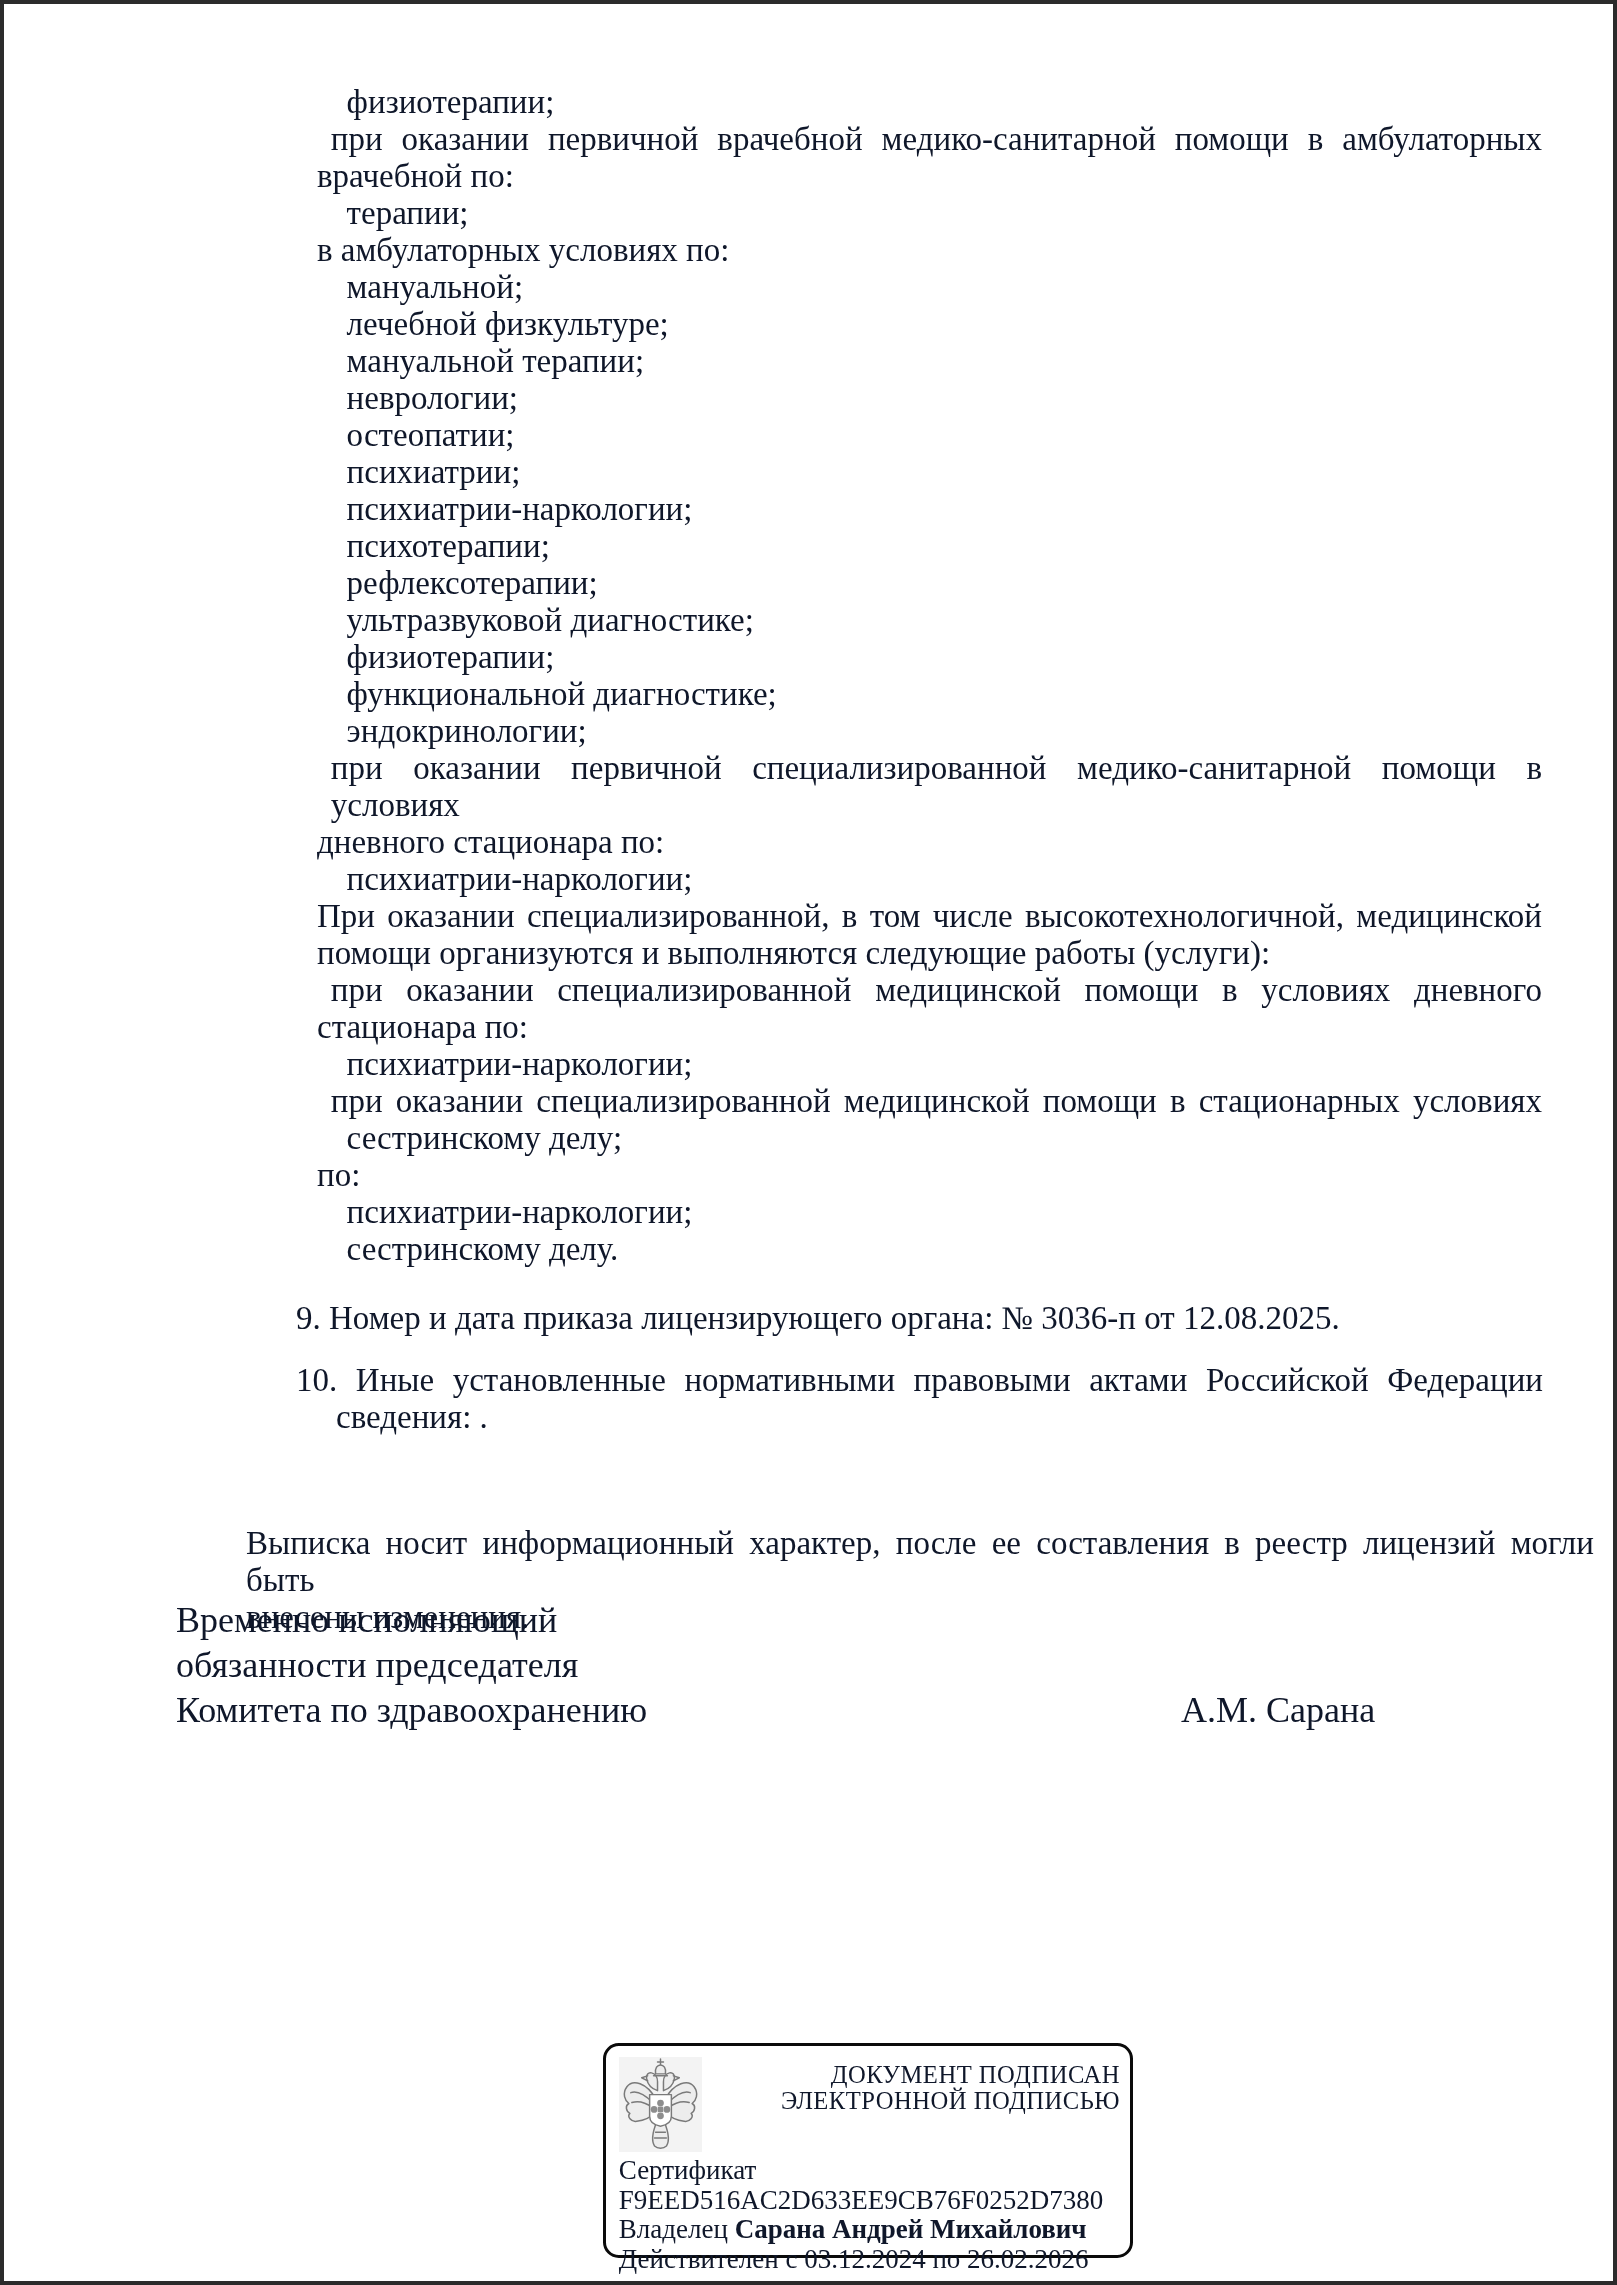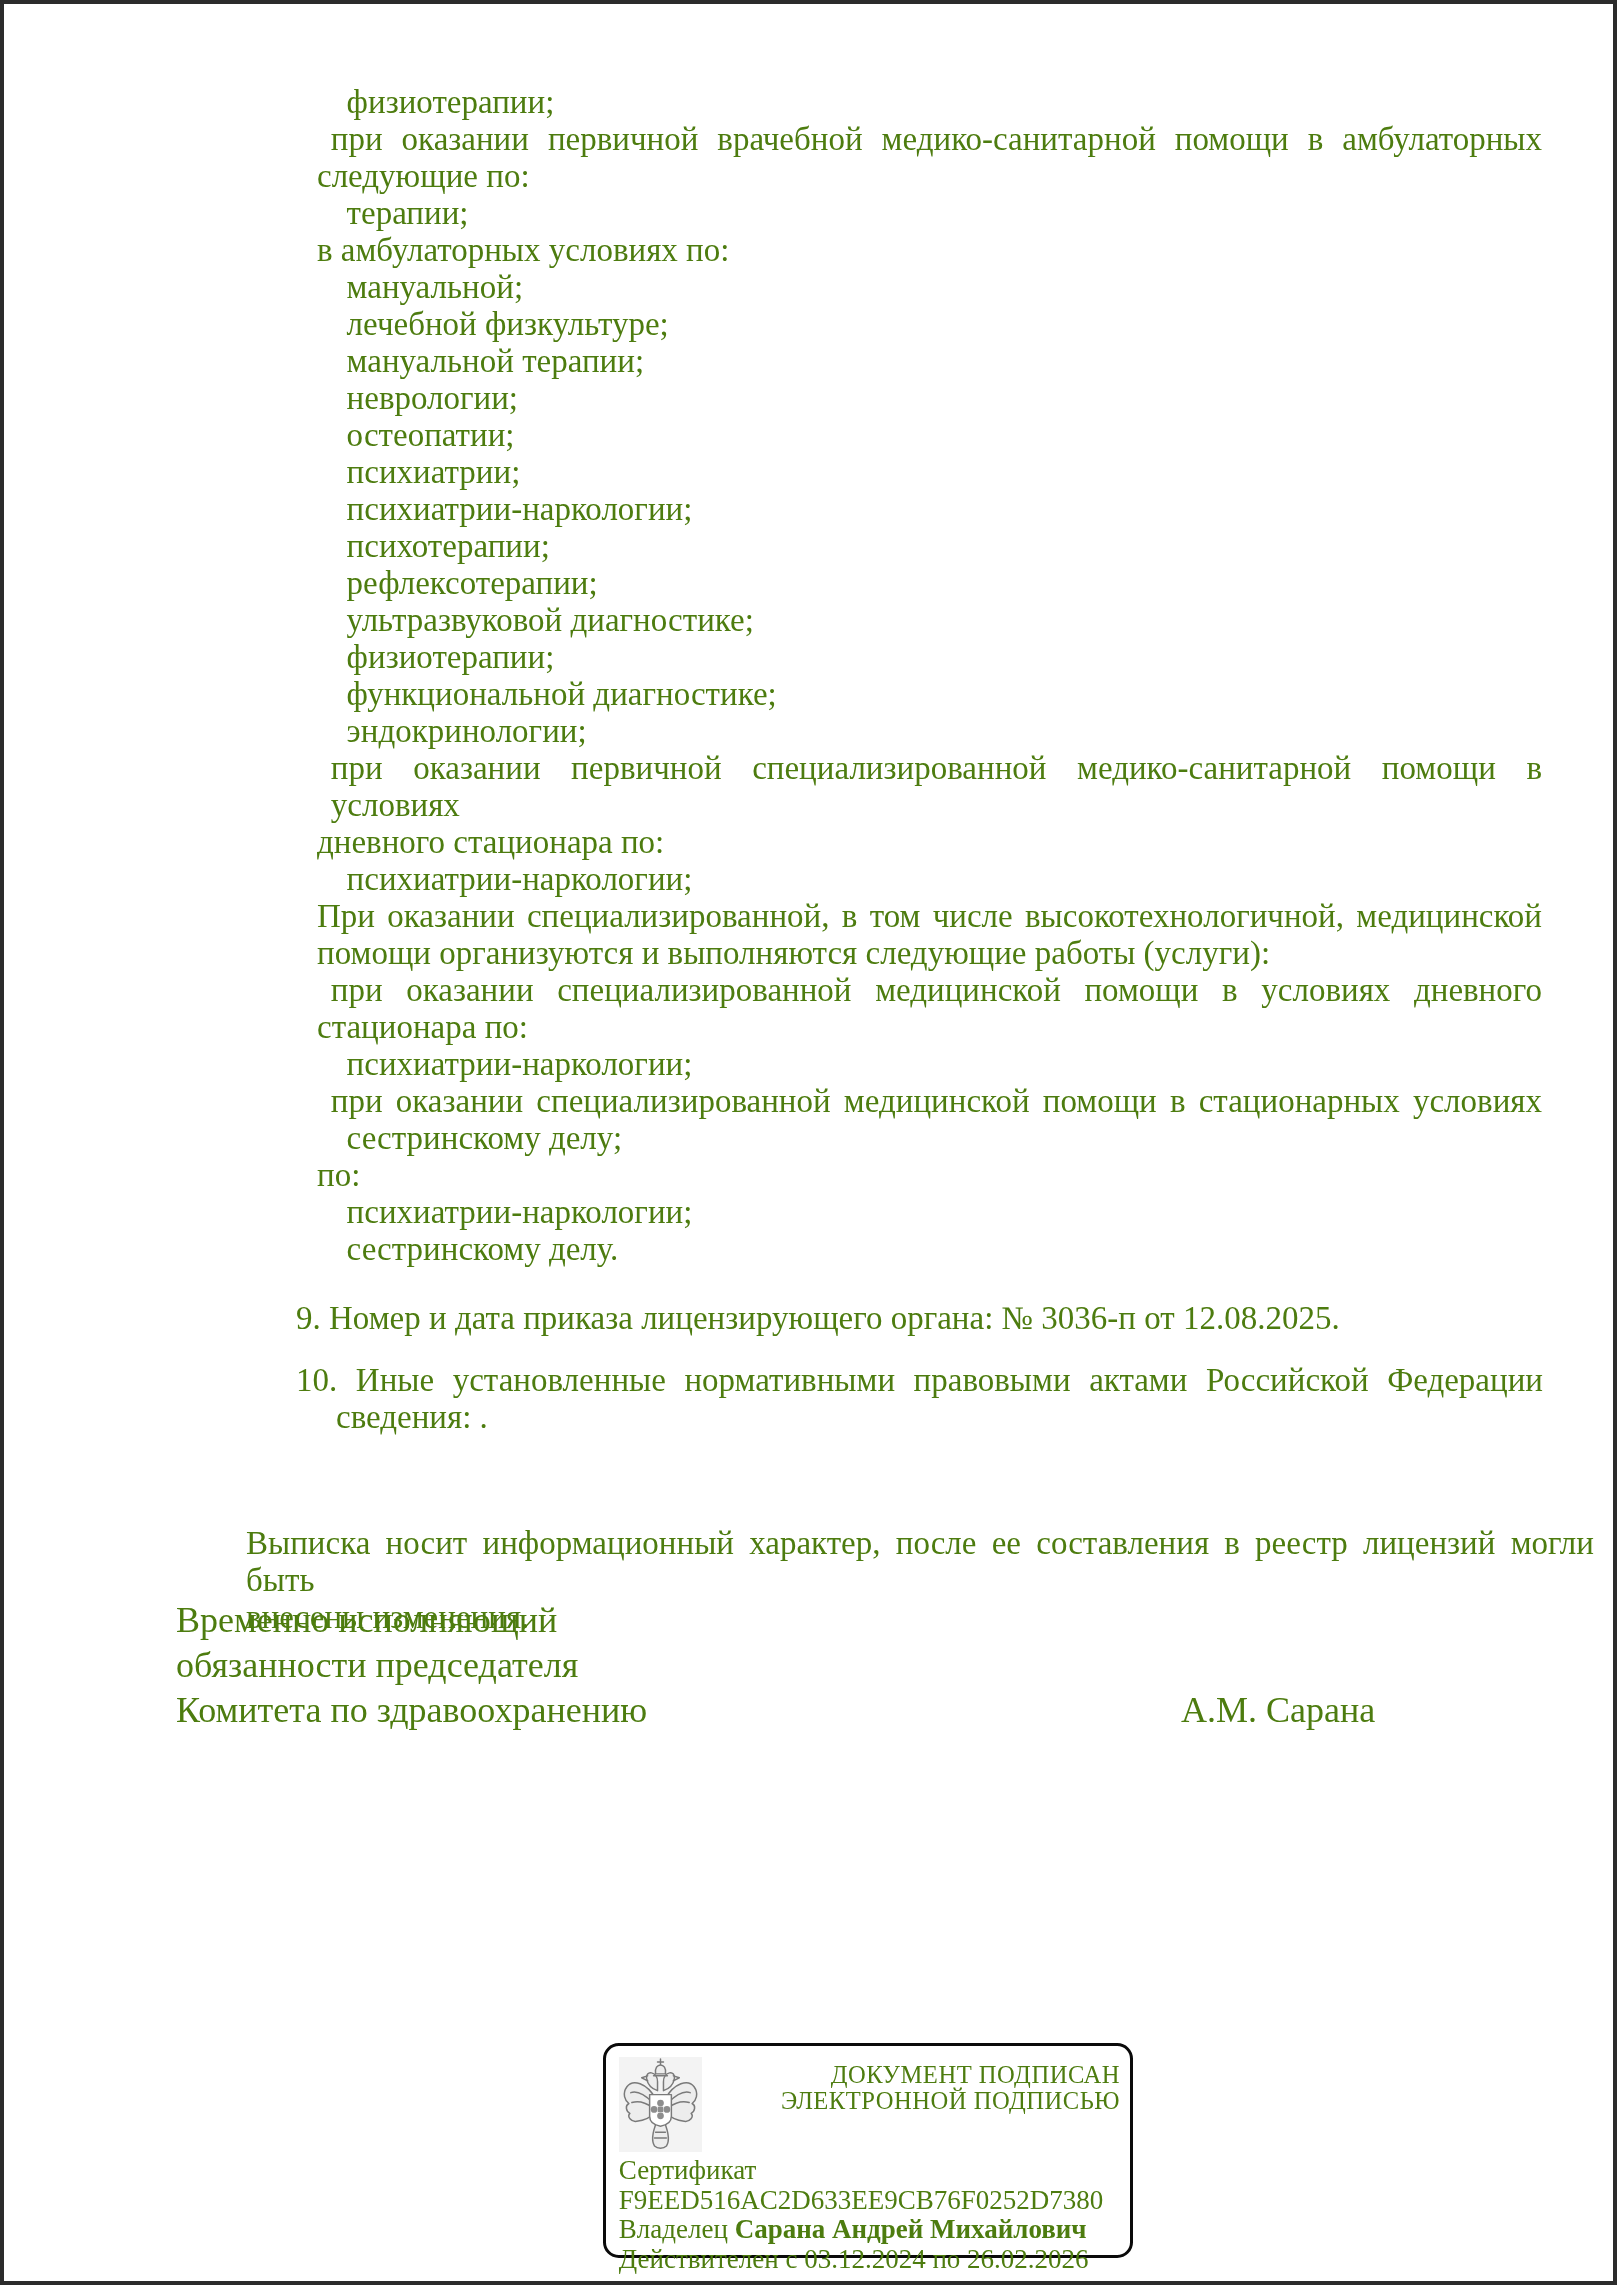--- a/index.html
+++ b/index.html
@@ -4,21 +4,21 @@
 <style>
   html, body { margin: 0; padding: 0; background: #2b2b2b; }
   .page {
     position: relative;
     width: 1617px;
     height: 2285px;
     box-sizing: border-box;
     background: #ffffff;
     border: 4.9px solid #2b2b2b;
     font-family: "Liberation Serif", "DejaVu Serif", serif;
-    color: #4d7c0f;
+    color: #0f172a;
     overflow: hidden;
   }
   
   .main-block {
     position: absolute;
     left: 313px;
     top: 80px;
     width: 1225px;
   }
   .ln {
@@ -111,21 +111,21 @@
   .stamp-info b { font-weight: bold; }
 </style>
 </head>
 <body>
 
 <div class="page">
 
   <div class="main-block">
     <div class="ln item">физиотерапии;</div>
     <div class="ln first j">при оказании первичной врачебной медико-санитарной помощи в амбулаторных</div>
-    <div class="ln cont">следующие по:</div>
+    <div class="ln cont">врачебной по:</div>
     <div class="ln item">терапии;</div>
     <div class="ln cont">в амбулаторных условиях по:</div>
     <div class="ln item">мануальной;</div>
     <div class="ln item">лечебной физкультуре;</div>
     <div class="ln item">мануальной терапии;</div>
     <div class="ln item">неврологии;</div>
     <div class="ln item">остеопатии;</div>
     <div class="ln item">психиатрии;</div>
     <div class="ln item">психиатрии-наркологии;</div>
     <div class="ln item">психотерапии;</div>

